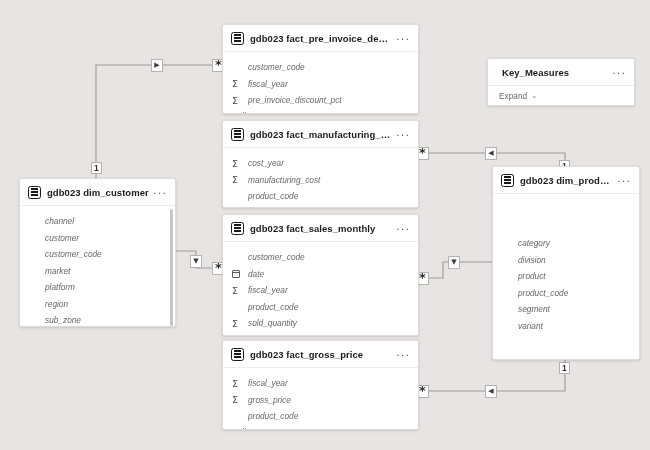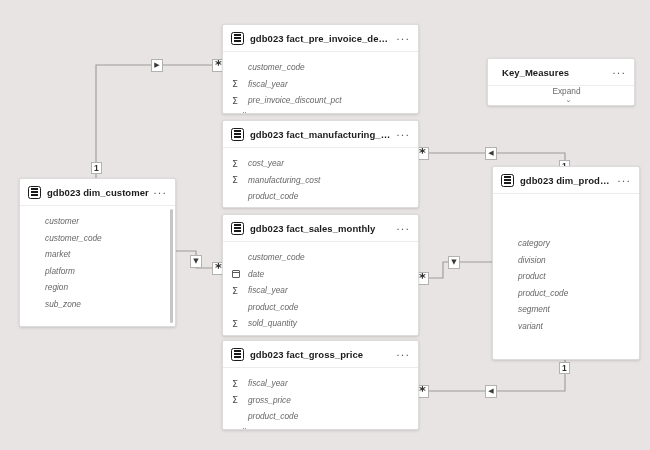--- a/index.html
+++ b/index.html
@@ -220,21 +220,20 @@
   .measure-card .card-header {
     padding-left: 14px;
     border-bottom: 1px solid #ececec;
   }
   .measure-card .expand-row {
     height: 20px;
     display: flex;
     align-items: center;
     padding-left: 11px;
     box-sizing: border-box;
-    flex-direction: column;
   }
 </style>
 </head>
 <body>
 
 <div id="canvas">
 
   <svg id="wires" viewBox="0 0 650 450">
 
     <path class="wire" d="M 96,178 L 96,65 L 219,65"></path>
@@ -274,20 +273,24 @@
           <i></i>
           <i></i>
           <i></i>
         </span>
       <span class="card-title">gdb023 dim_customer</span>
       <span class="ellipsis-btn">...</span>
     </div>
     <div class="field-list">
       <div class="field-row">
           <span class="field-icon"></span>
+          <span class="field-name">channel</span>
+        </div>
+      <div class="field-row">
+          <span class="field-icon"></span>
           <span class="field-name">customer</span>
         </div>
       <div class="field-row">
           <span class="field-icon"></span>
           <span class="field-name">customer_code</span>
         </div>
       <div class="field-row">
           <span class="field-icon"></span>
           <span class="field-name">market</span>
         </div>

